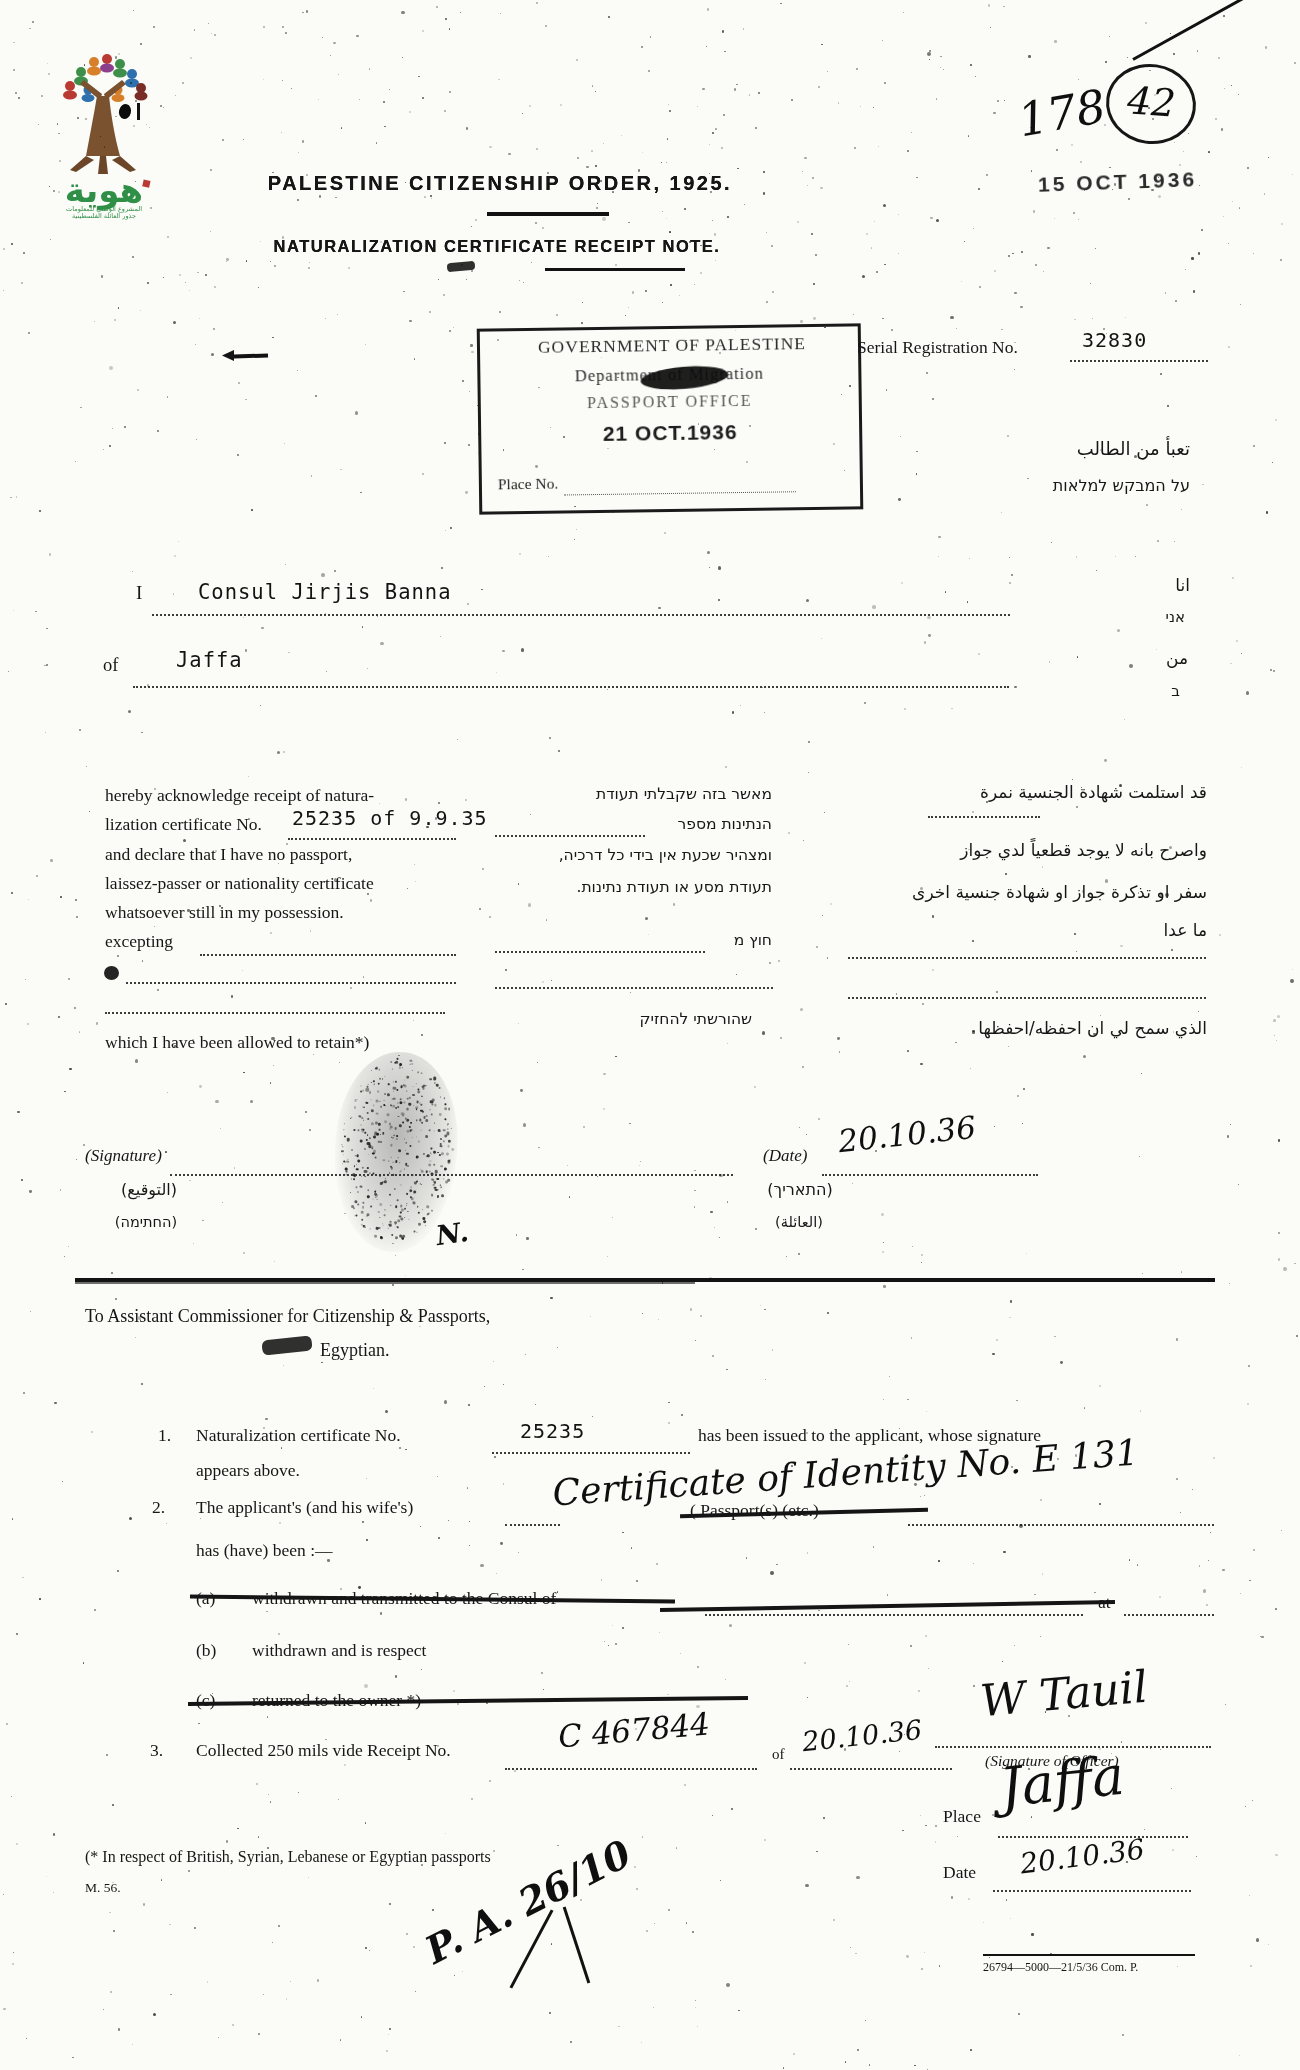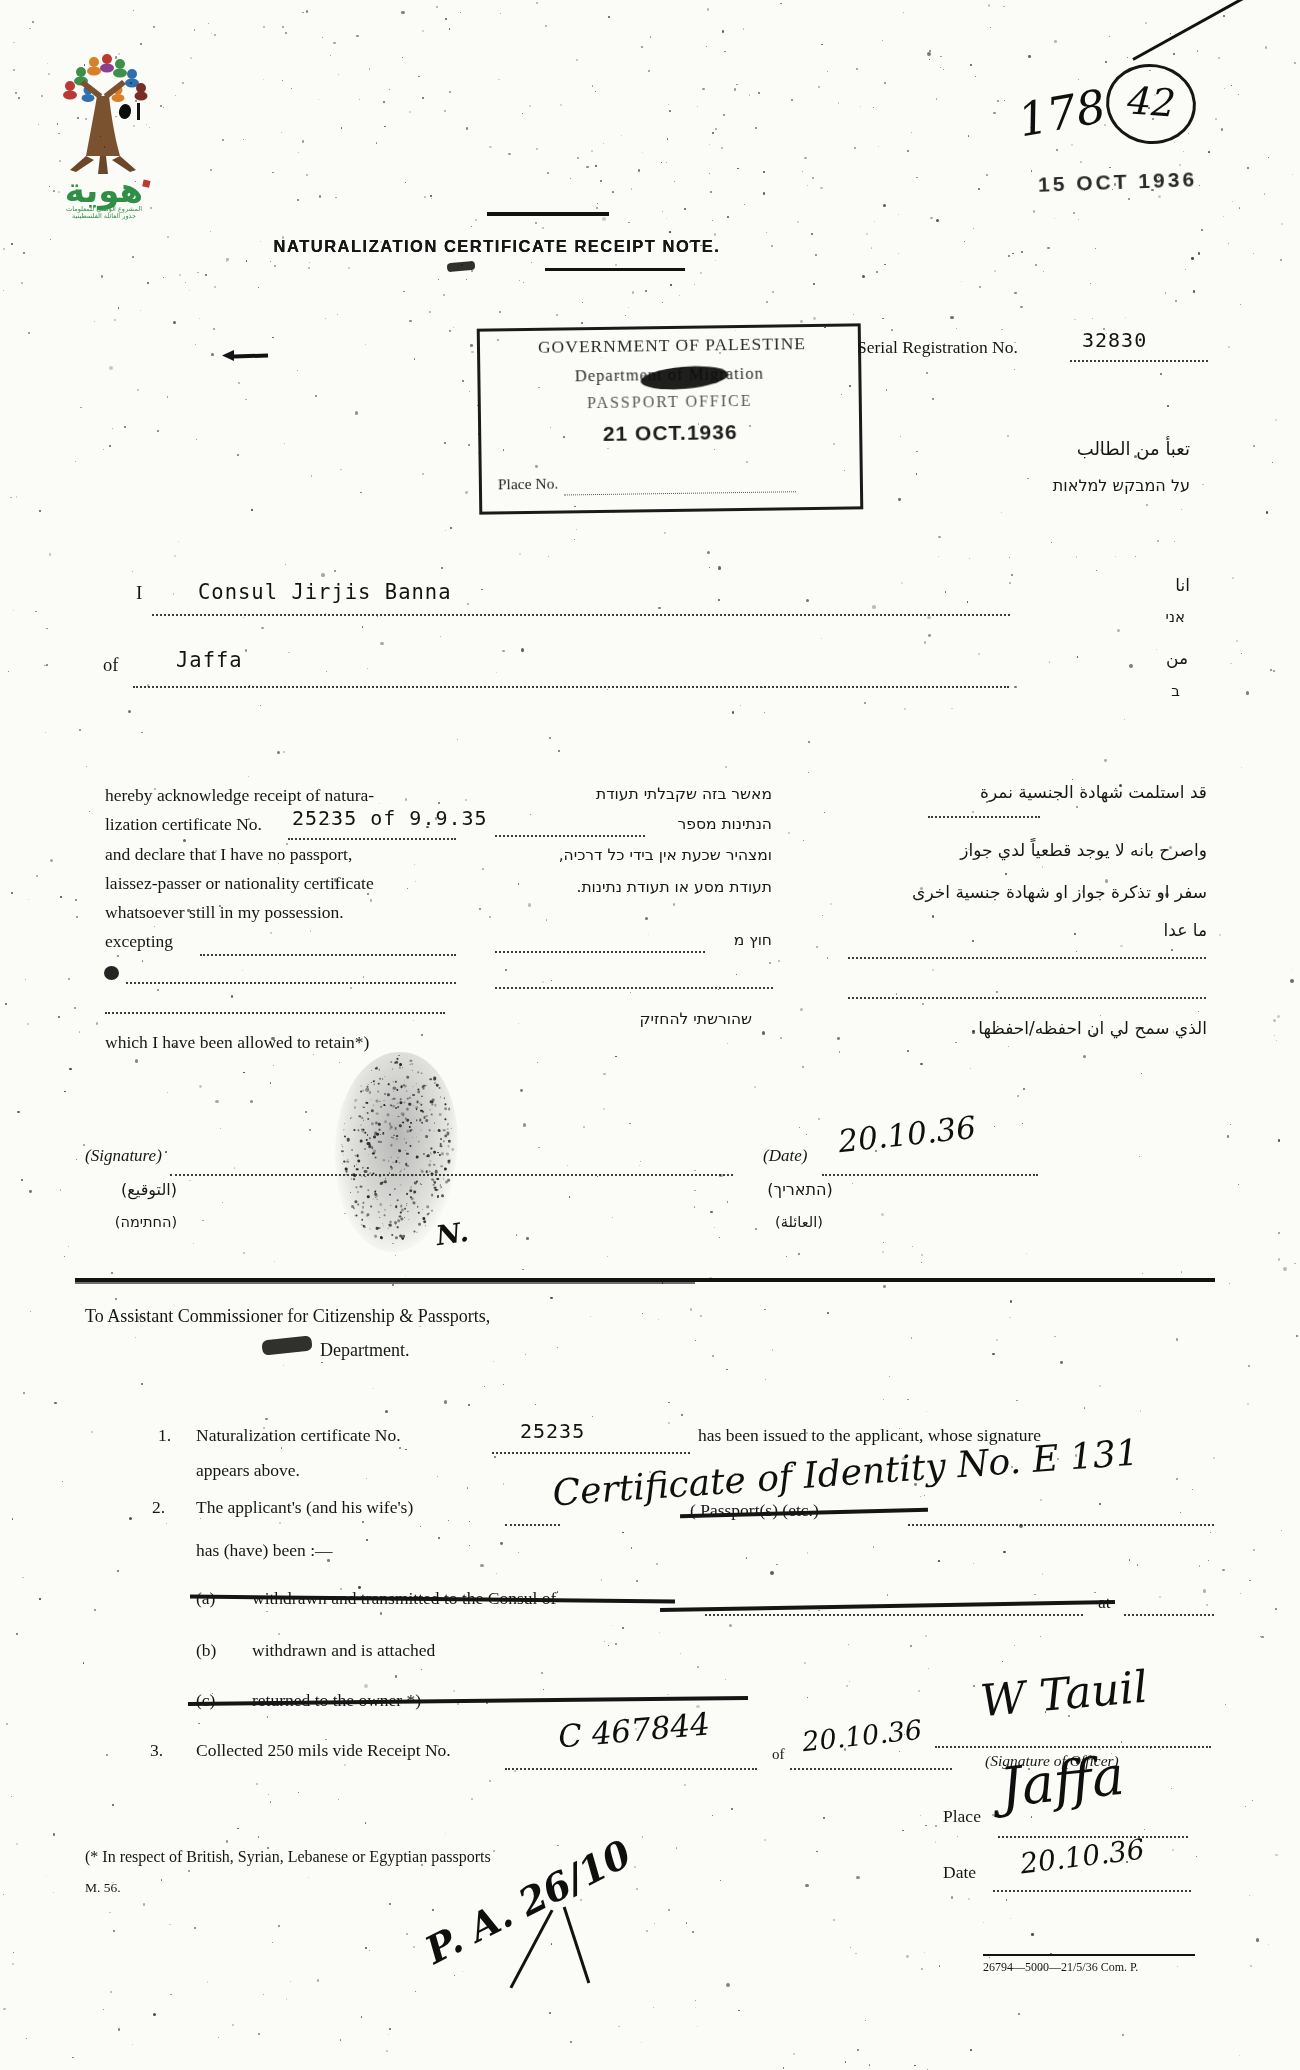--- a/index.html
+++ b/index.html
@@ -68,20 +68,21 @@
   <div class="abs blob" style="left:119px;top:104px;width:12px;height:15px;transform:rotate(14deg);"></div>
   <div class="abs bar" style="left:137px;top:103px;width:3px;height:17px;"></div>
 
   <div class="abs bar" style="left:1133px;top:58px;width:140px;height:3px;transform:rotate(-29deg);transform-origin:left center;"></div>
   <div class="abs hand" style="left:1018px;top:86px;font-size:46px;transform:rotate(-10deg);">178</div>
   <div class="abs" style="left:1106px;top:64px;width:84px;height:74px;border:3.5px solid #161616;border-radius:50%;transform:rotate(8deg);text-align:center;">
     <span class="hand" style="font-size:38px;line-height:70px;display:inline-block;transform:rotate(-4deg);">42</span>
   </div>
   <div class="abs sans distress" style="left:1038px;top:170px;font-size:21px;font-weight:bold;letter-spacing:3px;transform:rotate(-2deg);">15 OCT 1936</div>
 
+  <div class="abs sans center" style="left:255px;top:172px;width:490px;font-size:20px;font-weight:bold;letter-spacing:2.5px;text-shadow:0 0 0.6px #000;">PALESTINE CITIZENSHIP ORDER, 1925.</div>
   <div class="abs bar" style="left:487px;top:212px;width:122px;height:3.5px;"></div>
   <div class="abs sans center" style="left:262px;top:237px;width:470px;font-size:16.5px;font-weight:bold;letter-spacing:1.5px;text-shadow:0 0 0.5px #000;">NATURALIZATION CERTIFICATE RECEIPT NOTE.</div>
   <div class="abs blob" style="left:447px;top:262px;width:28px;height:9px;transform:rotate(-5deg);opacity:.85;border-radius:4px;"></div>
   <div class="abs bar" style="left:545px;top:268px;width:140px;height:3px;"></div>
 
   <div class="abs stampbox" style="left:478px;top:326px;width:378px;height:180px;">
     <div class="abs center distress serif" style="left:-8px;top:6px;width:400px;font-size:17.5px;">GOVERNMENT OF PALESTINE</div>
     <div class="abs center distress serif" style="left:0;top:36px;width:100%;font-size:16.5px;">Department of Migration</div>
     <div class="abs blob" style="left:160px;top:38px;width:88px;height:22px;transform:rotate(-4deg);opacity:.92;"></div>
     <div class="abs center distress serif" style="left:0;top:64px;width:100%;font-size:16px;letter-spacing:2px;opacity:.8;">PASSPORT OFFICE</div>
@@ -578,21 +579,21 @@
   <div class="abs hand" style="left:838px;top:1116px;font-size:31px;transform:rotate(-6deg);">20.10.36</div>
   <div class="abs dots" style="left:822px;top:1172px;width:216px;"></div>
   <div class="abs rtl" style="left:760px;top:1180px;width:80px;font-size:16px;text-align:center;">(התאריך)</div>
   <div class="abs rtl" style="left:757px;top:1214px;width:84px;font-size:14.5px;text-align:center;">(العائلة)</div>
 
   <div class="abs bar" style="left:75px;top:1278px;width:1140px;height:3.5px;"></div>
   <div class="abs bar" style="left:75px;top:1282px;width:620px;height:1.5px;opacity:.6;"></div>
 
   <div class="abs serif" style="left:85px;top:1306px;font-size:18px;">To Assistant Commissioner for Citizenship &amp; Passports,</div>
   <div class="abs blob" style="left:262px;top:1338px;width:50px;height:15px;transform:rotate(-6deg);opacity:.85;border-radius:6px;"></div>
-  <div class="abs serif" style="left:320px;top:1340px;font-size:18px;">Department.</div>
+  <div class="abs serif" style="left:320px;top:1340px;font-size:18px;">Egyptian.</div>
 
   <div class="abs serif" style="left:158px;top:1425px;font-size:17.5px;">1.</div>
   <div class="abs serif" style="left:196px;top:1425px;font-size:17.5px;">Naturalization certificate No.</div>
   <div class="abs dots" style="left:492px;top:1450px;width:198px;"></div>
   <div class="abs typed" style="left:520px;top:1419px;font-size:20px;">25235</div>
   <div class="abs serif" style="left:698px;top:1425px;font-size:17.5px;">has been issued to the applicant, whose signature</div>
   <div class="abs serif" style="left:196px;top:1460px;font-size:17.5px;">appears above.</div>
 
   <div class="abs serif" style="left:152px;top:1497px;font-size:17.5px;">2.</div>
   <div class="abs serif" style="left:196px;top:1497px;font-size:17.5px;">The applicant's (and his wife's)</div>
@@ -605,21 +606,21 @@
 
   <div class="abs serif" style="left:196px;top:1588px;font-size:17.5px;">(a)</div>
   <div class="abs serif" style="left:252px;top:1588px;font-size:17.5px;">withdrawn and transmitted to the Consul of</div>
   <div class="abs dots" style="left:705px;top:1612px;width:378px;"></div>
   <div class="abs serif" style="left:1098px;top:1592px;font-size:17.5px;">at</div>
   <div class="abs dots" style="left:1124px;top:1612px;width:90px;"></div>
   <div class="strike" style="left:190px;top:1597px;width:485px;height:4px;transform:rotate(0.6deg);"></div>
   <div class="strike" style="left:660px;top:1604px;width:455px;height:4px;transform:rotate(-1deg);"></div>
 
   <div class="abs serif" style="left:196px;top:1640px;font-size:17.5px;">(b)</div>
-  <div class="abs serif" style="left:252px;top:1640px;font-size:17.5px;">withdrawn and is attached</div>
+  <div class="abs serif" style="left:252px;top:1640px;font-size:17.5px;">withdrawn and is respect</div>
 
   <div class="abs serif" style="left:196px;top:1690px;font-size:17.5px;">(c)</div>
   <div class="abs serif" style="left:252px;top:1690px;font-size:17.5px;">returned to the owner *)</div>
   <div class="strike" style="left:188px;top:1699px;width:560px;height:4px;transform:rotate(-0.6deg);"></div>
 
   <div class="abs serif" style="left:150px;top:1740px;font-size:17.5px;">3.</div>
   <div class="abs serif" style="left:196px;top:1740px;font-size:17.5px;">Collected 250 mils vide Receipt No.</div>
   <div class="abs hand" style="left:558px;top:1712px;font-size:31px;transform:rotate(-5deg);">C 467844</div>
   <div class="abs dots" style="left:505px;top:1766px;width:252px;"></div>
   <div class="abs serif" style="left:772px;top:1746px;font-size:15px;">of</div>

